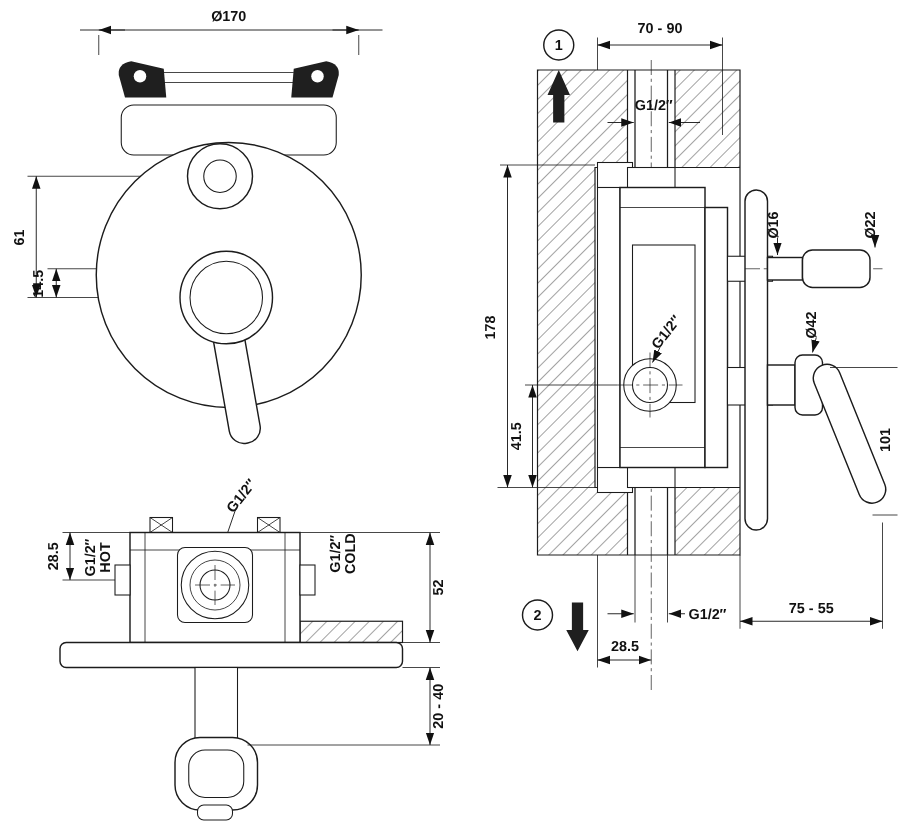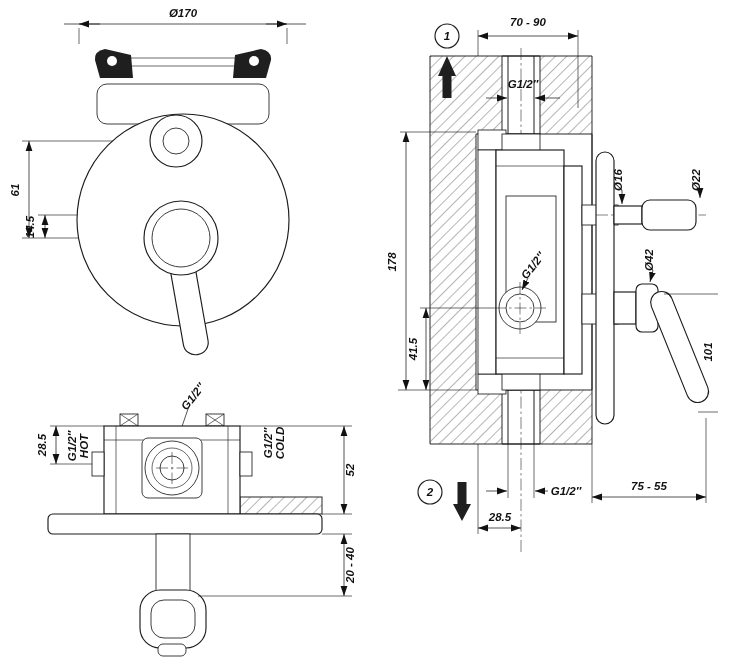--- a/index.html
+++ b/index.html
@@ -1,16 +1,16 @@
 <!DOCTYPE html>
 <html><head>
 <meta charset="utf-8">
 <style>
   html,body{margin:0;padding:0;background:#fff;}
-  .canvas{width:718px;height:668px;background:#fff;position:relative;overflow:hidden;font-style:italic;}
+  .canvas{width:718px;height:668px;background:#fff;position:relative;overflow:hidden;}
   svg text{font-family:"Liberation Sans",sans-serif;font-weight:bold;font-size:11.5px;fill:#111;}
   .line{stroke:#1c1c1c;stroke-width:1;fill:none;}
   .thin{stroke:#1c1c1c;stroke-width:0.65;fill:none;}
   .dim{stroke:#1c1c1c;stroke-width:0.75;fill:none;}
   .part{fill:#fff;stroke:#1c1c1c;stroke-width:1.15;}
   .part2{fill:#fff;stroke:#1c1c1c;stroke-width:0.85;}
   .dark{fill:#1f1f1f;stroke:none;}
   .cl{stroke:#1c1c1c;stroke-width:0.55;stroke-dasharray:12 3 2.5 3;fill:none;}
   .hatchfill{fill:url(#hatch);stroke:#1c1c1c;stroke-width:0.95;}
 </style>

